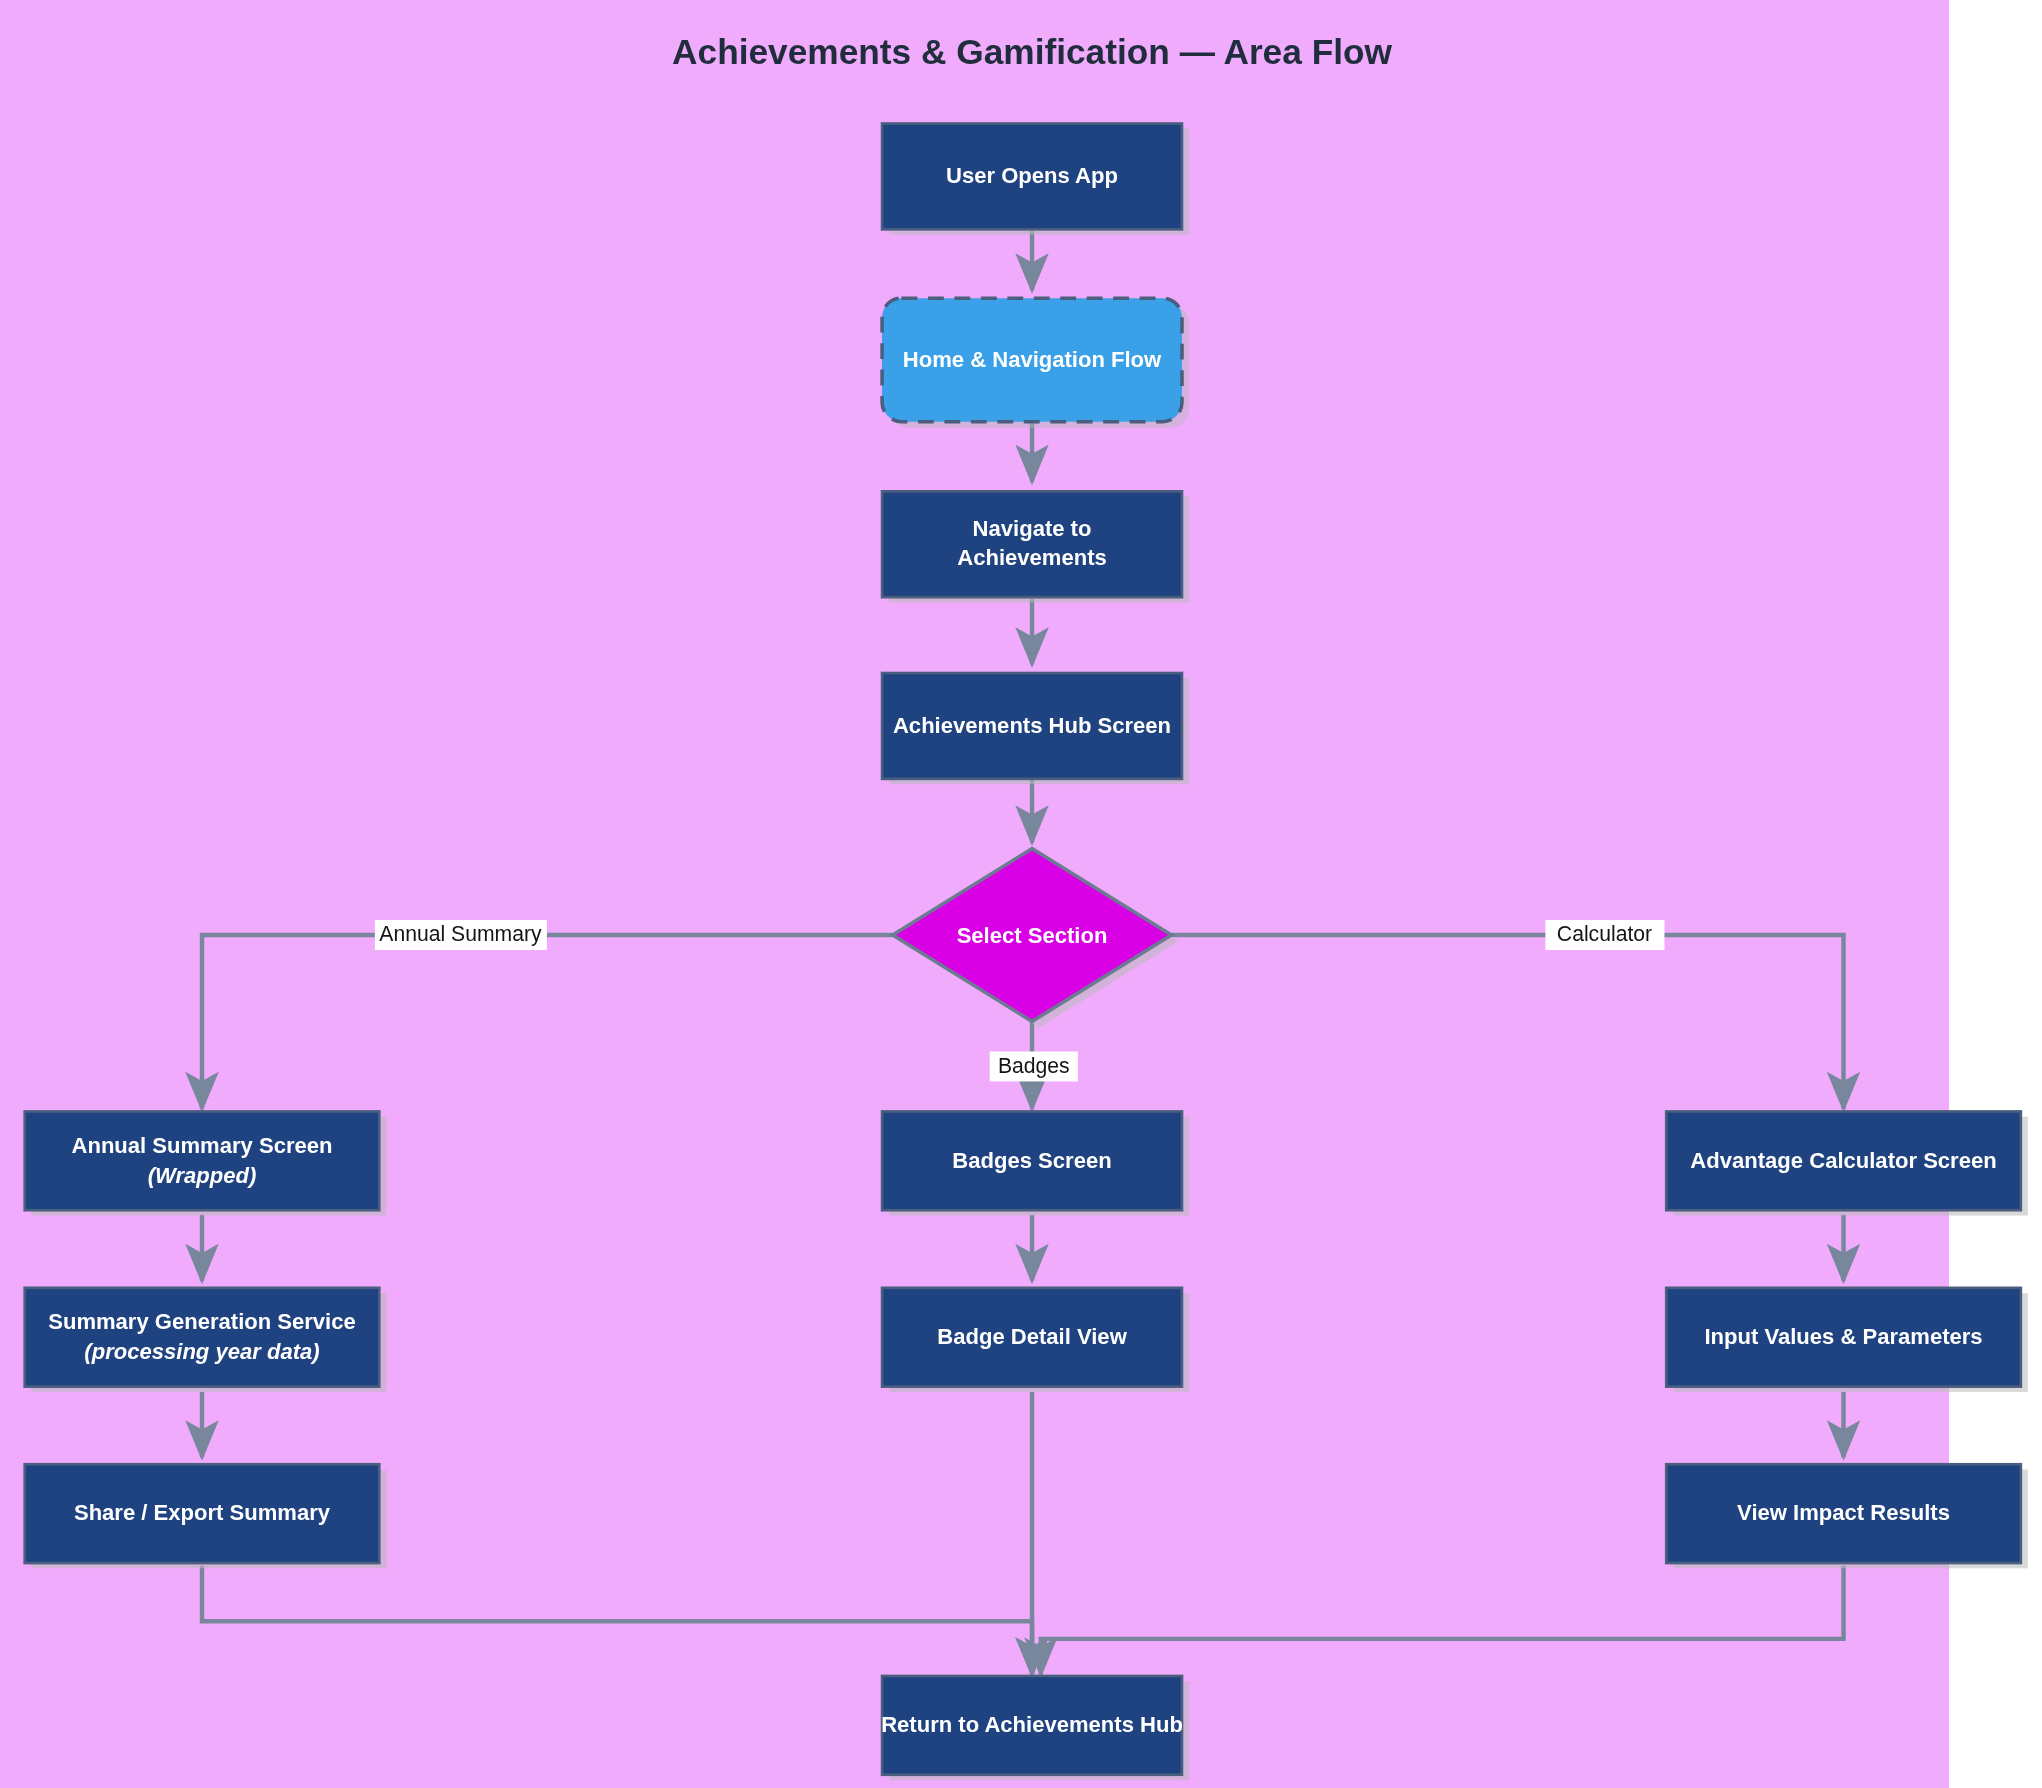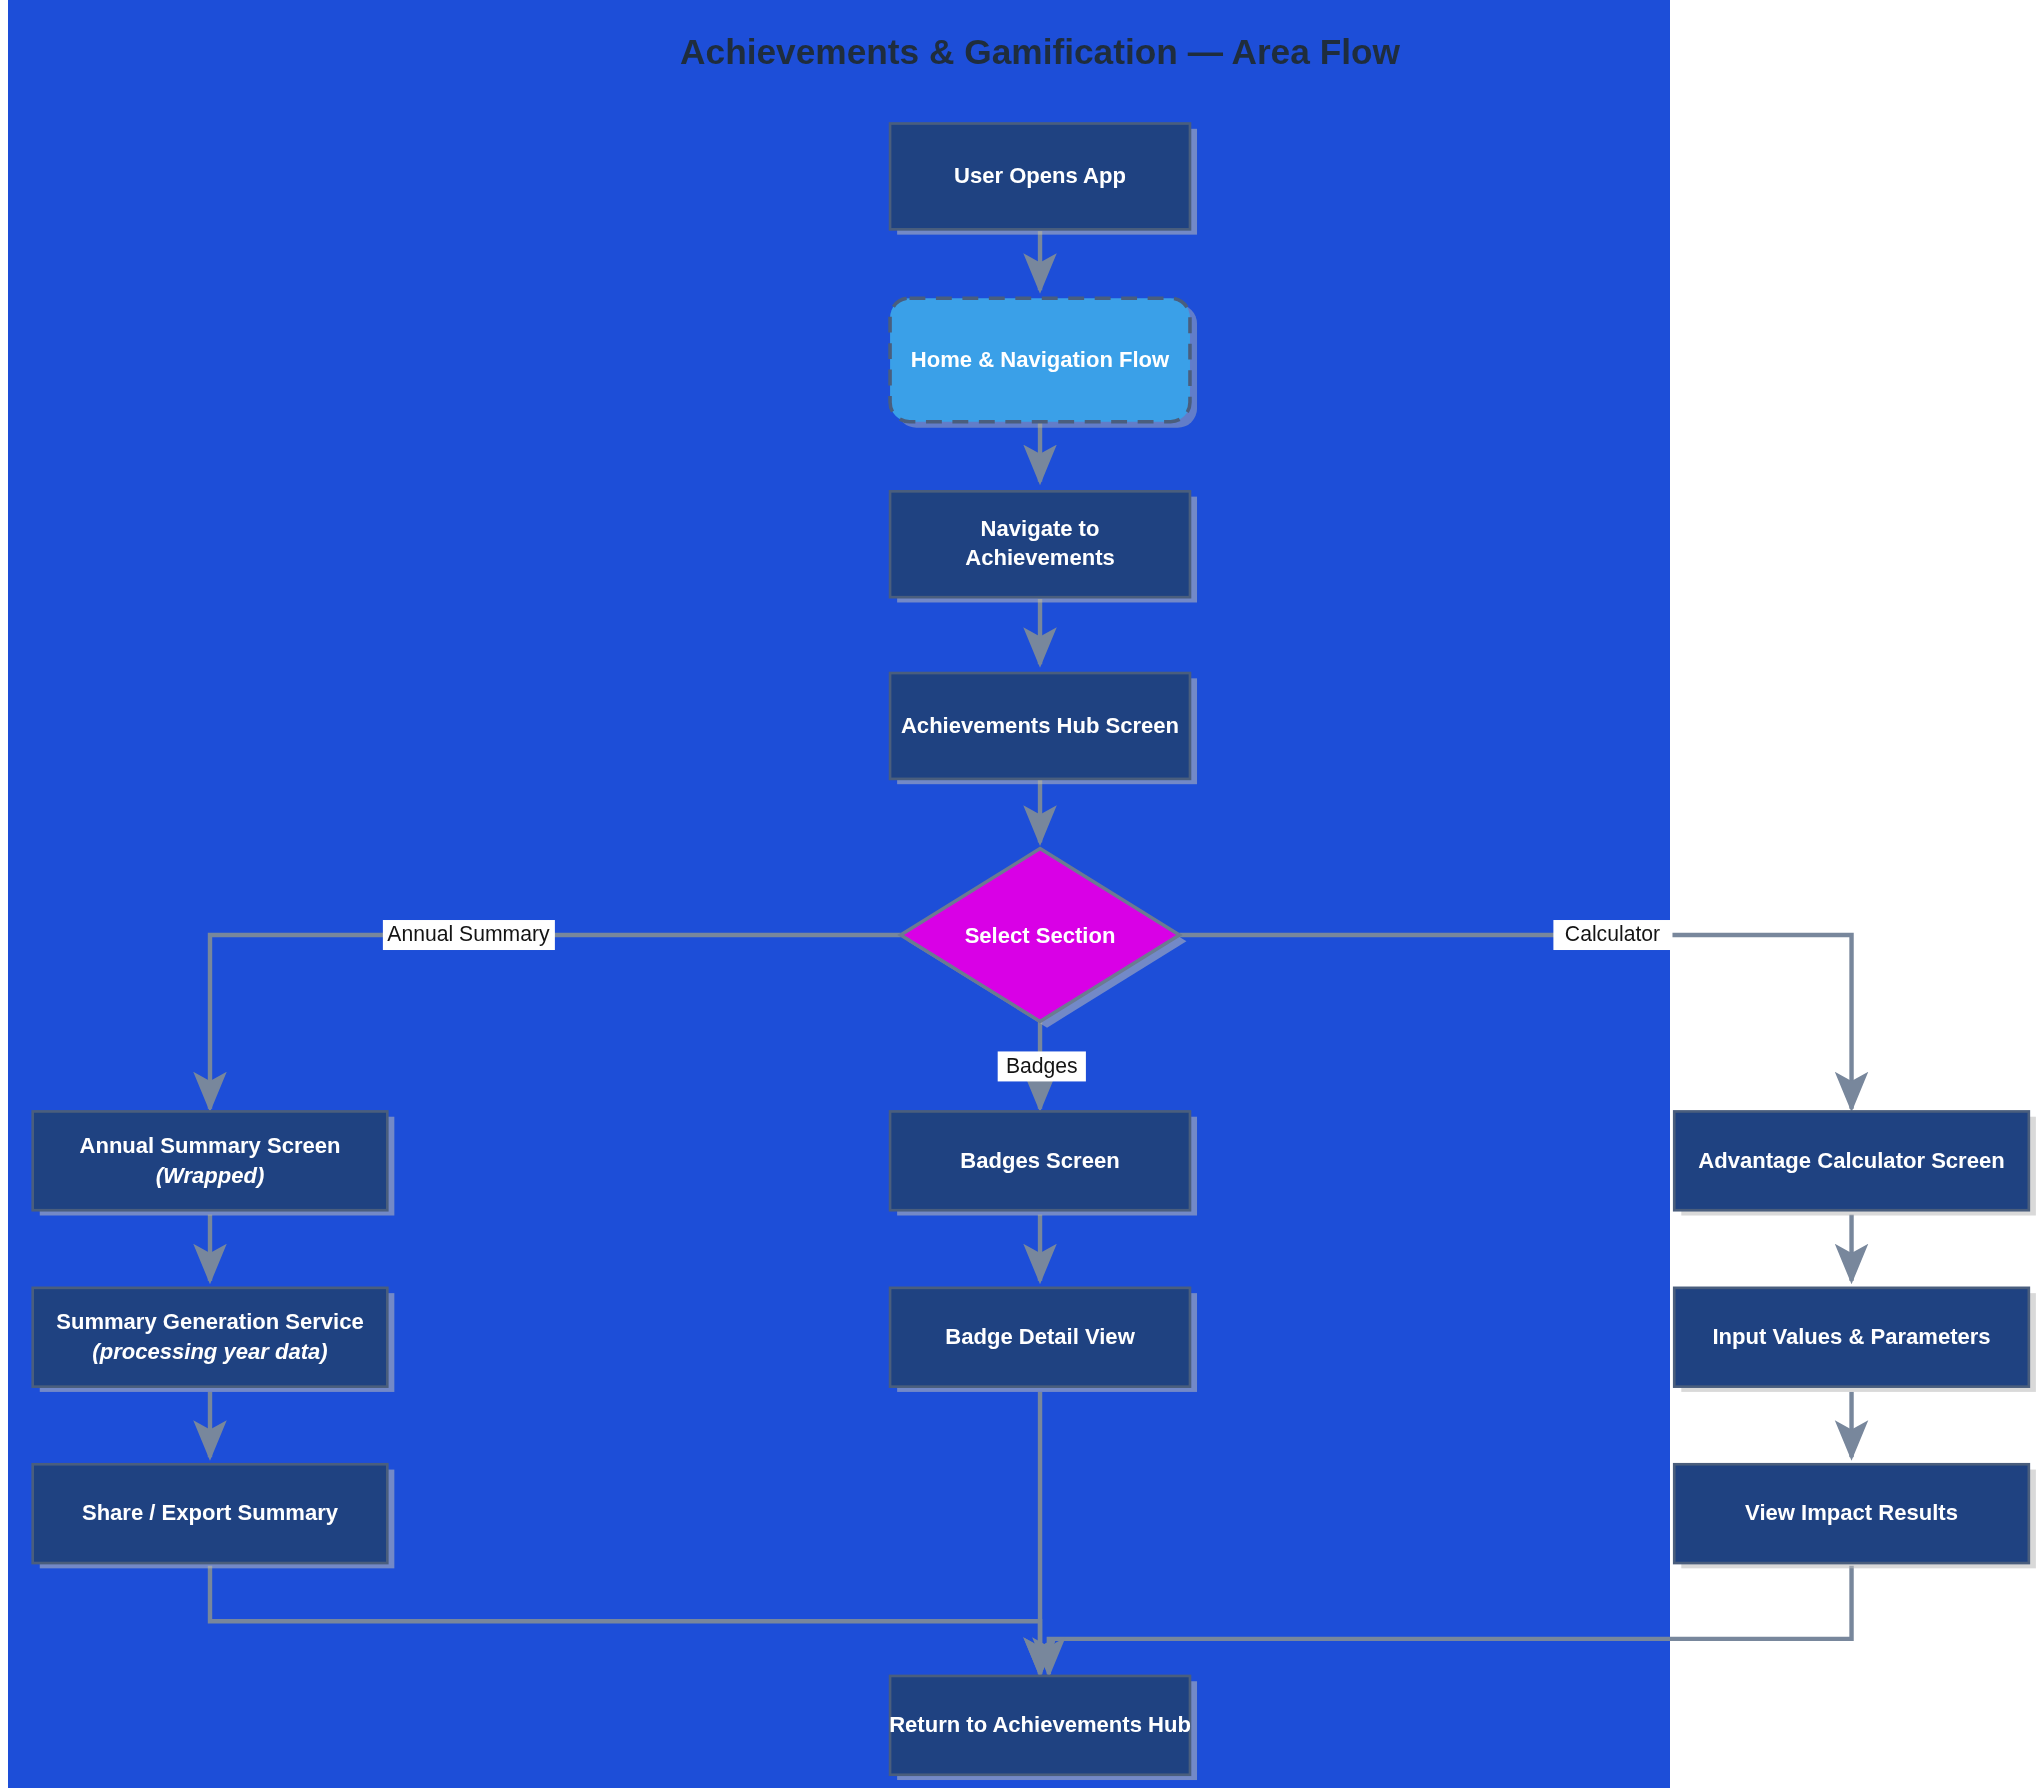--- a/index.html
+++ b/index.html
@@ -8,24 +8,23 @@
     background: #ffffff;
   }
   body {
     width: 2042px;
     height: 1788px;
     font-family: "Liberation Sans", sans-serif;
     overflow: hidden;
   }
   #canvas {
     position: relative;
-    width: 1662px;
+    width: 1949px;
     height: 1788px;
-    background: #1d4ed8;
-    margin-left: 8px;
+    background: #f0abfc;
   }
   svg.flow {
     position: absolute;
     top: 0;
     left: 0;
     width: 2042px;
     height: 1788px;
   }
   .diagram-title {
     font-size: 40px;

